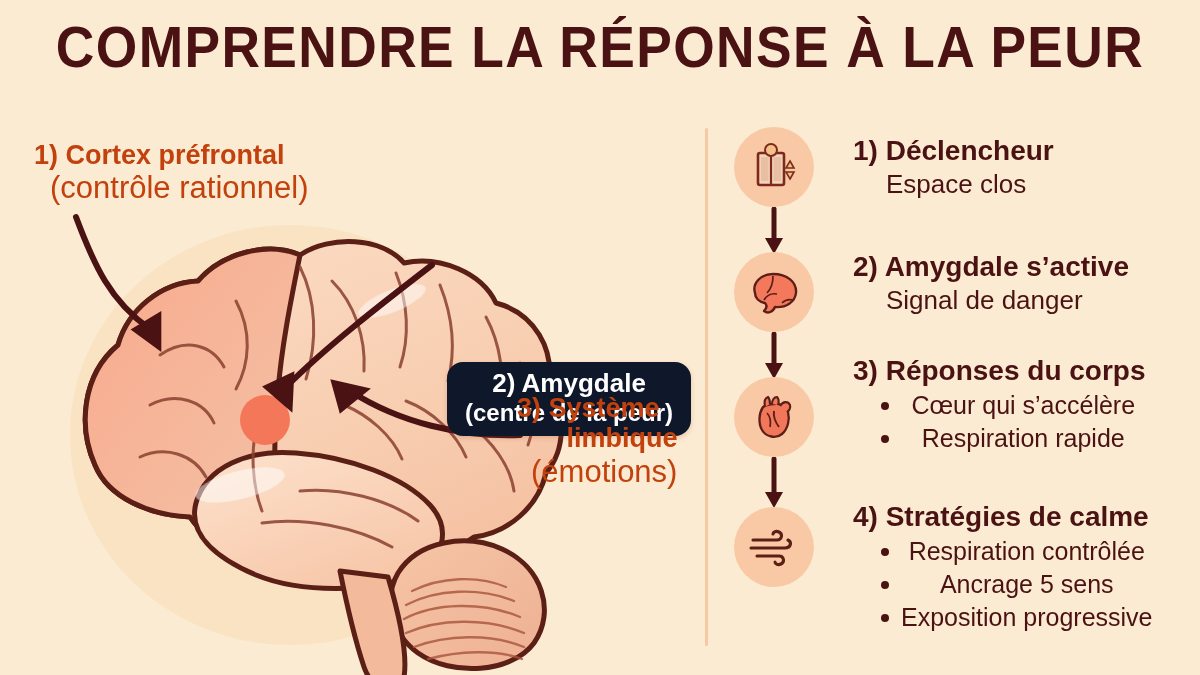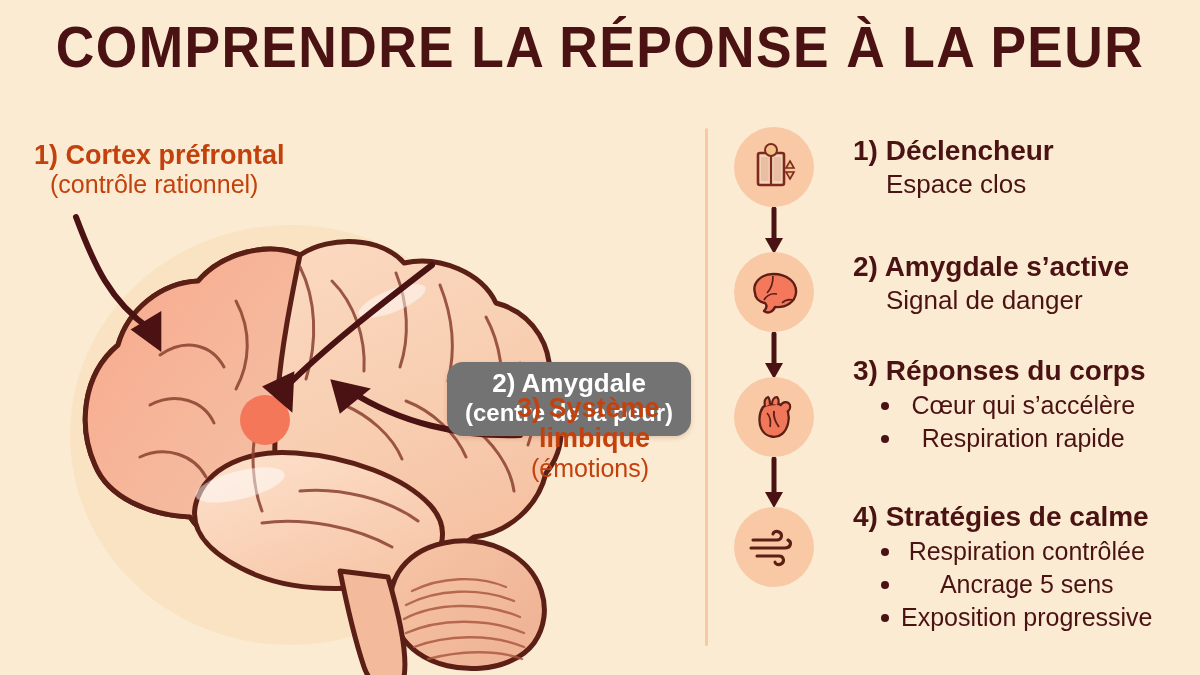--- a/index.html
+++ b/index.html
@@ -32,33 +32,33 @@
     width:3px;height:518px;
     background:#f6c9a4;border-radius:2px;
   }
 
   
   .left-panel{position:absolute;left:0;top:105px;width:705px;height:570px;}
   .brain-svg{position:absolute;left:0;top:0;}
 
   .lbl{position:absolute;color:#c2410c;}
   .lbl .b{font-weight:bold;font-size:27px;line-height:1.12;display:block;white-space:nowrap;}
-  .lbl .s{font-weight:normal;font-size:25px;line-height:1.15;display:block;white-space:nowrap;}
+  .lbl .s{font-weight:normal;font-size:31px;line-height:1.15;display:block;white-space:nowrap;}
 
   #label-cortex{left:34px;top:35px;}
   #label-cortex .s{margin-left:16px;}
 
   #label-limbic{left:517px;top:288px;text-align:left;}
-  #label-limbic .b2{font-weight:bold;font-size:27px;line-height:1.15;display:block;white-space:nowrap;margin-left:22px;}
+  #label-limbic .b2{font-weight:bold;font-size:27px;line-height:1.15;display:block;white-space:nowrap;margin-left:22px;text-align:right;}
   #label-limbic .s{margin-left:14px;}
 
   
   .badge{
     position:absolute;left:447px;top:257px;
-    background:#737373;color:#fff;
+    background:#0f172a;color:#fff;
     border-radius:16px;
     padding:7px 18px 10px 18px;
     text-align:center;
     box-shadow:0 2px 5px rgba(150,70,45,.22);
   }
   .badge .b{font-weight:bold;font-size:26px;line-height:1.15;display:block;white-space:nowrap;}
   .badge .s{font-weight:bold;font-size:24px;line-height:1.15;display:block;white-space:nowrap;}
 
   
   .right-panel{position:absolute;left:705px;top:0;width:495px;height:675px;}

